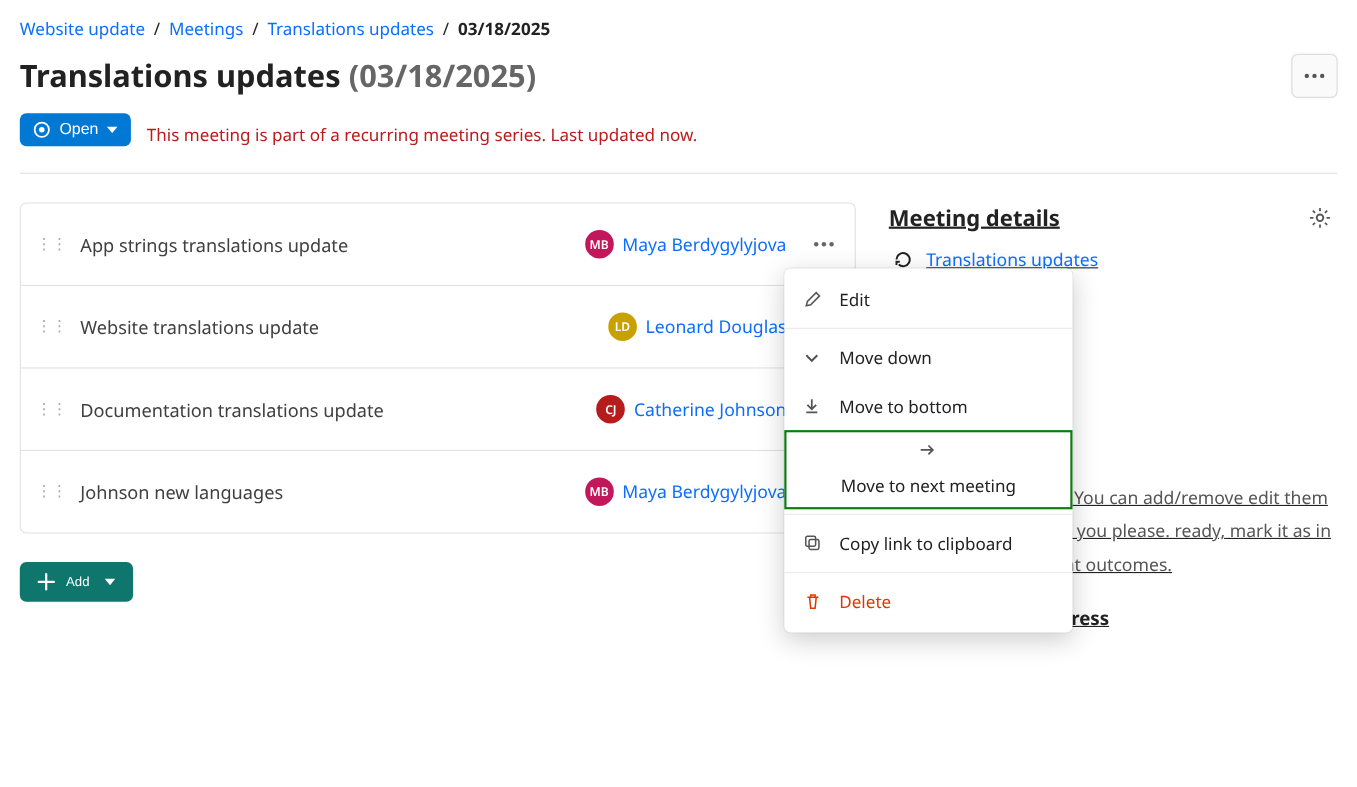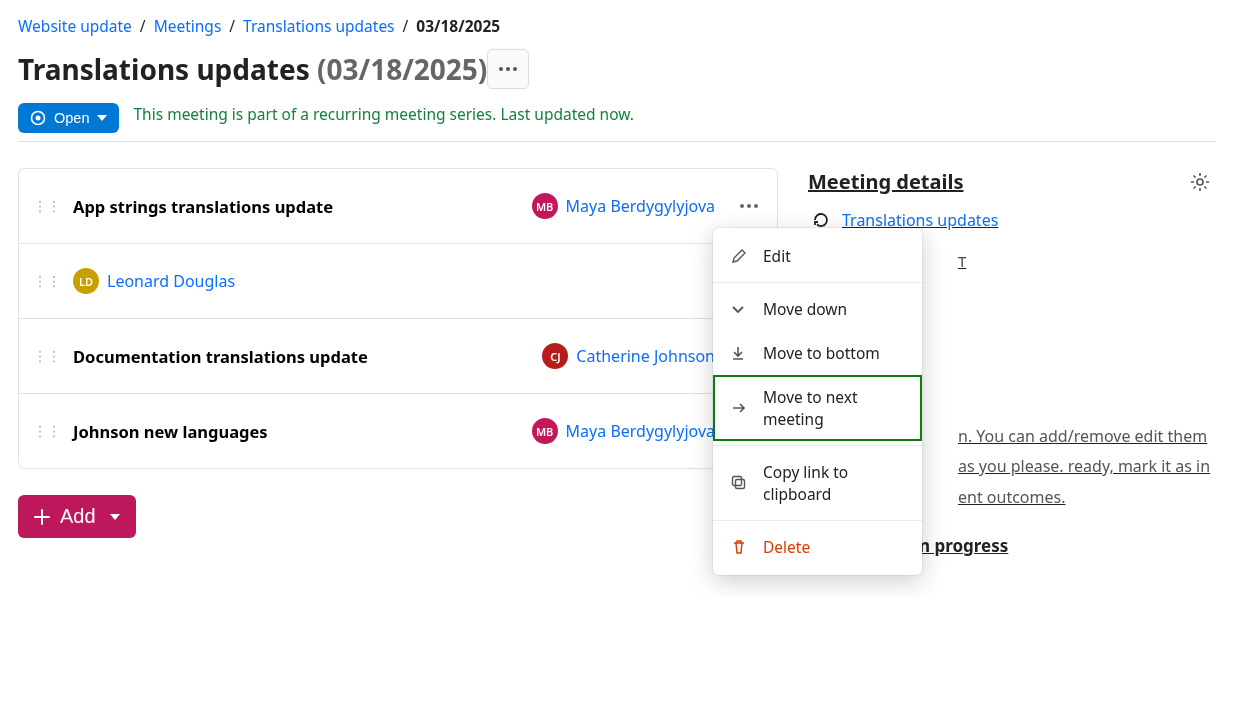--- a/index.html
+++ b/index.html
@@ -34,21 +34,21 @@
   }
   .breadcrumb a {
     color: var(--link-blue);
     text-decoration: none;
   }
   .breadcrumb .sep { color: #222; }
   .breadcrumb .current { font-weight: 700; color: #222; }
 
   .title-row {
     display: flex;
-    justify-content: flex-start;
+    justify-content: space-between;
     align-items: center;
     margin-bottom: 14px;
   }
   h1.title {
     margin: 0;
     font-size: 28px;
     font-weight: 700;
     color: #222;
   }
   h1.title .muted-title {
@@ -64,38 +64,38 @@
     display: flex;
     align-items: center;
     justify-content: center;
     cursor: pointer;
     color: #555;
     box-shadow: 0 0 2px rgba(0,0,0,0.05);
   }
 
   .status-row {
     display: flex;
-    align-items: flex-start;
+    align-items: flex-end;
     gap: 14px;
-    margin-bottom: 8px;
+    margin-bottom: 24px;
   }
   .status-pill {
     background: #0078d4;
     color: #fff;
     border: none;
     border-radius: 6px;
     padding: 7px 12px;
     display: inline-flex;
     align-items: center;
     gap: 8px;
     font-size: 14.5px;
     cursor: pointer;
   }
   .status-pill svg { flex-shrink: 0; }
-  .status-note { color: #15803d; font-size: 15.5px; }
+  .status-note { color: #b91c1c; font-size: 15.5px; }
 
   hr.divider {
     border: none;
     border-top: 1px solid var(--border);
     margin: 0 0 26px 0;
   }
 
   .main-cols {
     display: grid;
     grid-template-columns: 760px 1fr;
@@ -119,23 +119,23 @@
     position: relative;
   }
   .agenda-row:last-child { border-bottom: none; }
   .drag-handle {
     color: #aaa;
     font-size: 14px;
     cursor: grab;
     line-height: 1;
   }
   .agenda-title {
-    font-weight: 700;
+    font-weight: 400;
     font-size: 16.5px;
-    color: #000000;
+    color: #404040;
     flex: 1;
   }
   .assignee {
     display: flex;
     align-items: center;
     gap: 8px;
     color: var(--link-blue);
     font-size: 16px;
     margin-right: 8px;
     justify-content: center;
@@ -154,39 +154,39 @@
   .row-more {
     color: #666;
     cursor: pointer;
     padding: 0 4px;
   }
 
   .add-btn-wrap {
     margin-top: 26px;
   }
   .add-btn {
-    background: #be185d;
+    background: #0f766e;
     color: #fff;
     border: none;
     border-radius: 6px;
     padding: 10px 16px;
     display: inline-flex;
     align-items: center;
     gap: 10px;
-    font-size: 20px;
+    font-size: 12px;
     cursor: pointer;
   }
   .add-btn .chev { margin-left: 4px; }
 
   
   .menu {
     position: absolute;
     top: 60px;
     left: 695px;
-    width: 209px;
+    width: 262px;
     background: #fff;
     border-radius: 6px;
     box-shadow: 0 6px 24px rgba(0,0,0,0.2), 0 0 0 1px rgba(0,0,0,0.05);
     z-index: 30;
     padding: 6px 0;
   }
   .menu-item {
     display: flex;
     align-items: center;
     gap: 14px;
@@ -201,20 +201,21 @@
     color: #555;
     flex-shrink: 0;
   }
   .menu-sep {
     border-top: 1px solid #eaeaea;
     margin: 4px 0;
   }
   .menu-item.highlight {
     outline: 2px solid #107c10;
     outline-offset: -2px;
+    flex-direction: column;
   }
   .menu-item.danger { color: #d83b01; }
   .menu-item.danger .ico { color: #d83b01; }
 
   
   .details {
     position: relative;
     text-decoration: underline;
   }
   .details h2 {
@@ -326,20 +327,21 @@
             <svg width="20" height="6" viewBox="0 0 20 6">
                 <circle cx="3" cy="3" r="2" fill="currentColor"></circle>
                 <circle cx="10" cy="3" r="2" fill="currentColor"></circle>
                 <circle cx="17" cy="3" r="2" fill="currentColor"></circle>
               </svg>
           </span>
         </div>
 
         <div class="agenda-row">
           <span class="drag-handle">⋮⋮</span>
+          <span class="agenda-title">Website translations update</span>
           <span class="assignee">
             <span class="avatar" style="background: rgb(199, 161, 0);">LD</span>
             <span>Leonard Douglas</span>
           </span>
           <span class="row-more" style="visibility:hidden">
             <svg width="20" height="6"></svg>
           </span>
         </div>
 
         <div class="agenda-row">

